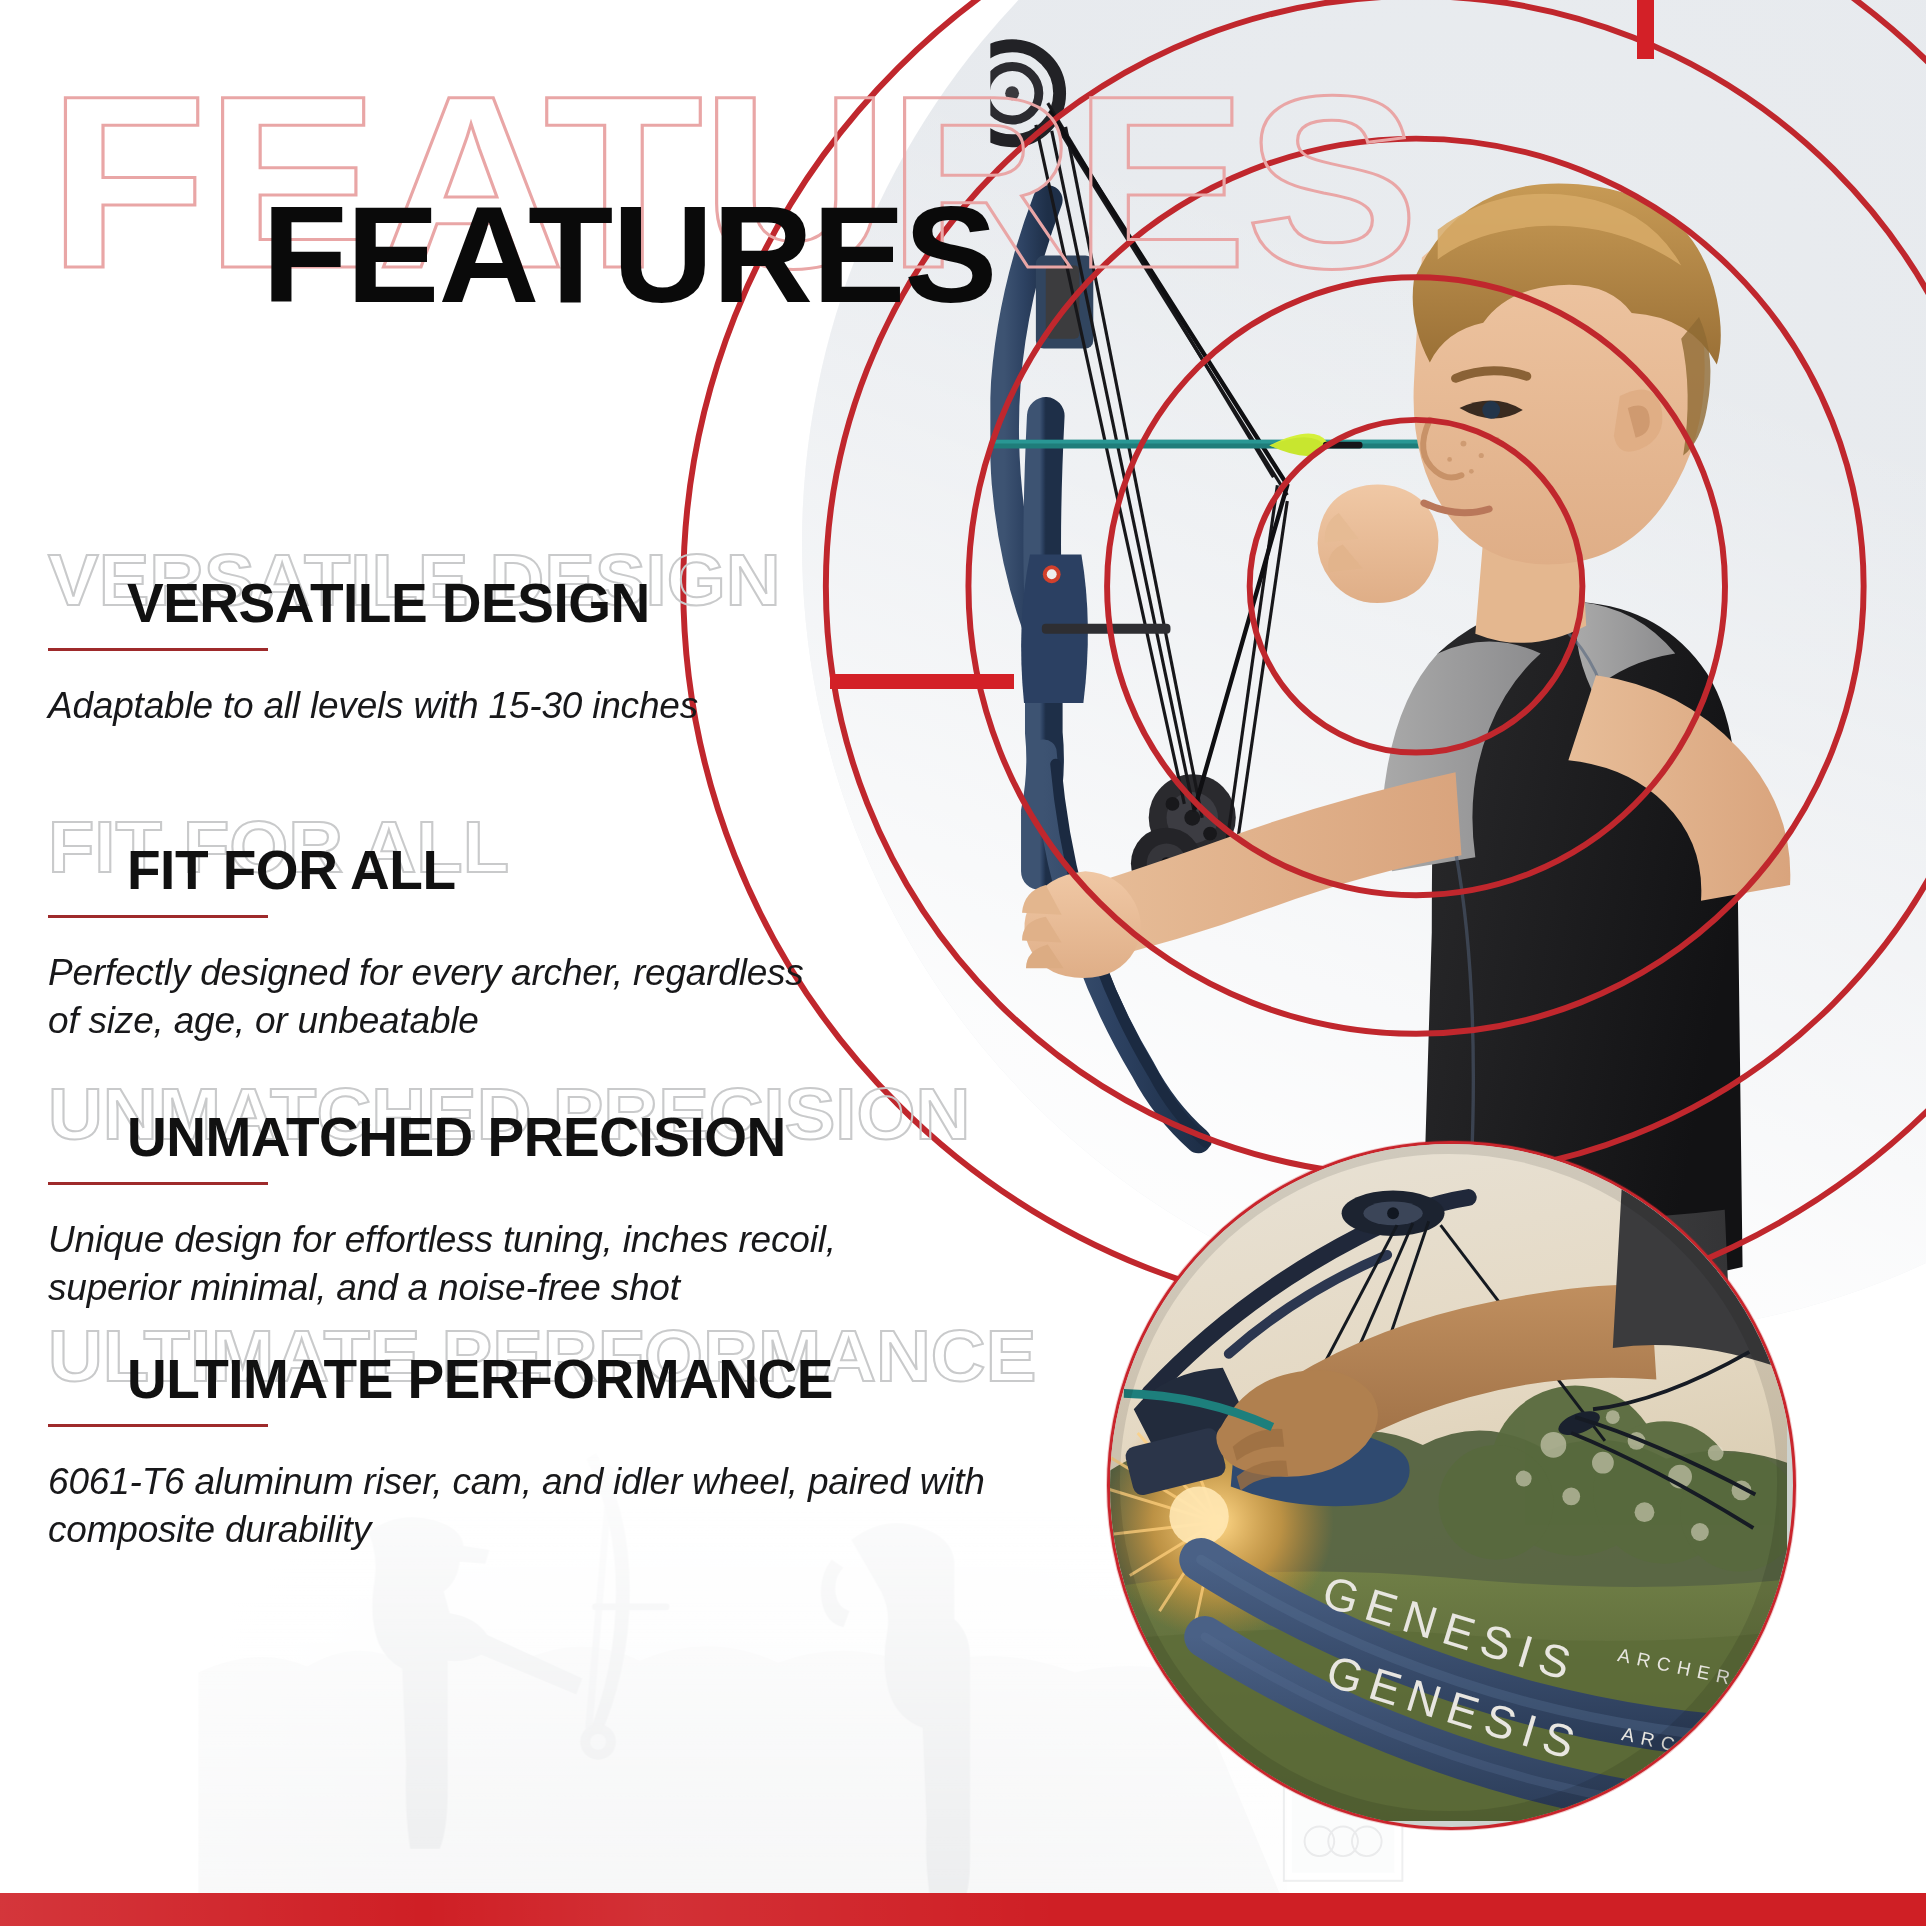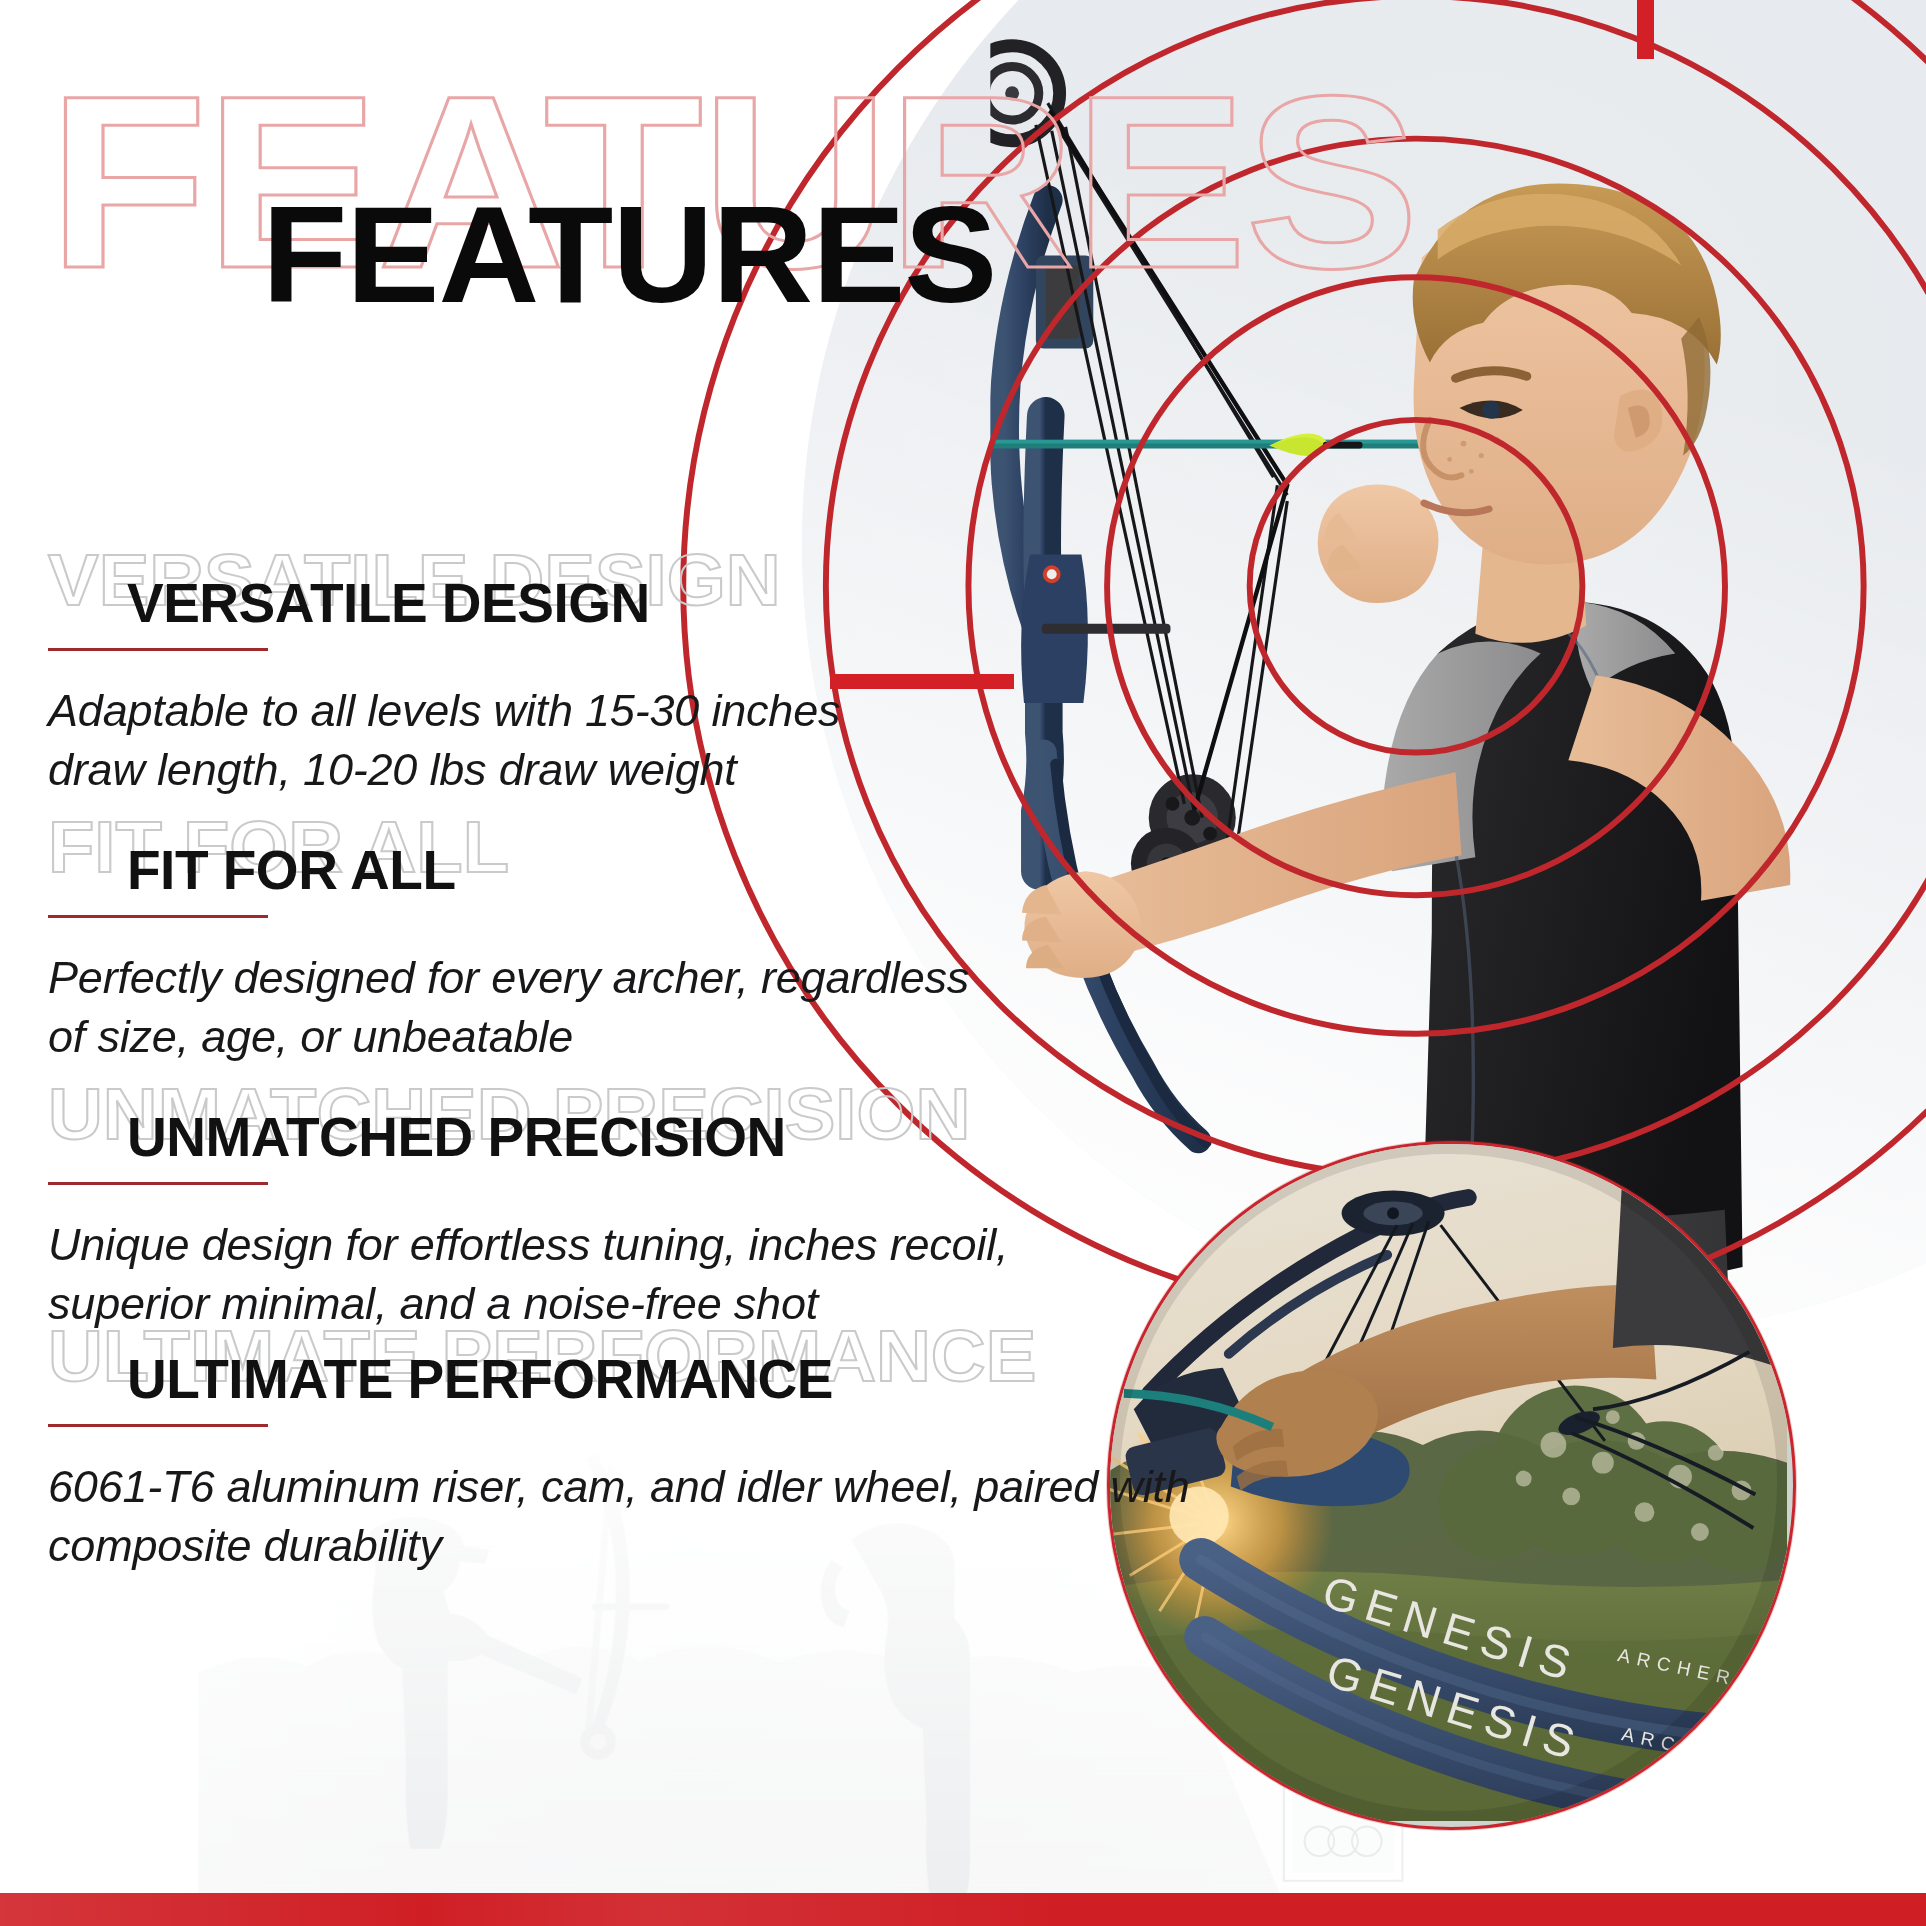--- a/index.html
+++ b/index.html
@@ -93,21 +93,21 @@
   }
   .f-title{
     position:absolute;left:127px;top:33px;
     font-size:55px;line-height:1;font-weight:700;letter-spacing:-0.5px;
     color:#111111;white-space:nowrap;font-family:"Liberation Sans", sans-serif;
     transform:scaleX(1.0);transform-origin:left top;
   }
   .f-rule{position:absolute;left:48px;top:105px;width:220px;height:3px;background:#9e2a2b;}
   .f-body{
     position:absolute;left:48px;top:139px;width:1049px;
-    font-size:45px;line-height:1.30;font-style:italic;font-weight:400;
+    font-size:37px;line-height:1.30;font-style:italic;font-weight:400;
     color:#18181a;font-family:"Liberation Sans", sans-serif;
     letter-spacing:-0.2px;
   }
   .f-body div{white-space:nowrap;}
 </style>
 </head>
 <body>
 
 <div id="stage">
 
@@ -460,21 +460,20 @@
   </div>
 
   <div class="features">
 
     <div class="feature" style="top:543px">
       <div class="f-ghost">VERSATILE DESIGN</div>
       <div class="f-title">VERSATILE DESIGN</div>
       <div class="f-rule"></div>
       <div class="f-body">
         <div>Adaptable to all levels with 15-30 inches</div>
-        <div>draw length, 10-20 lbs draw weight</div>
       </div>
     </div>
 
     <div class="feature" style="top:810px">
       <div class="f-ghost">FIT FOR ALL</div>
       <div class="f-title">FIT FOR ALL</div>
       <div class="f-rule"></div>
       <div class="f-body">
         <div>Perfectly designed for every archer, regardless</div>
         <div>of size, age, or unbeatable</div>

